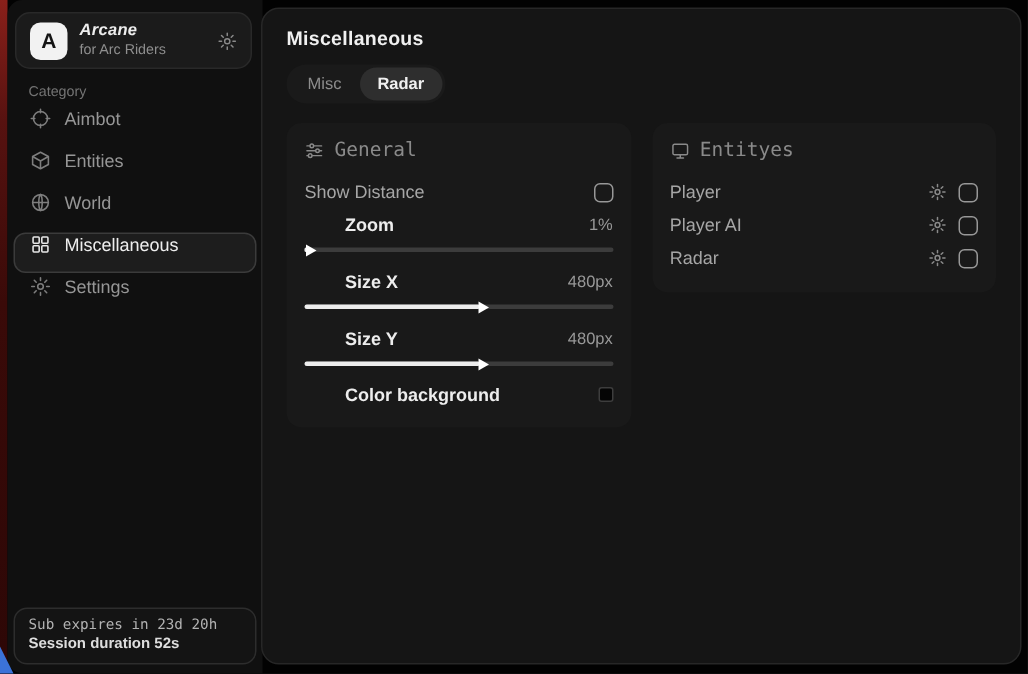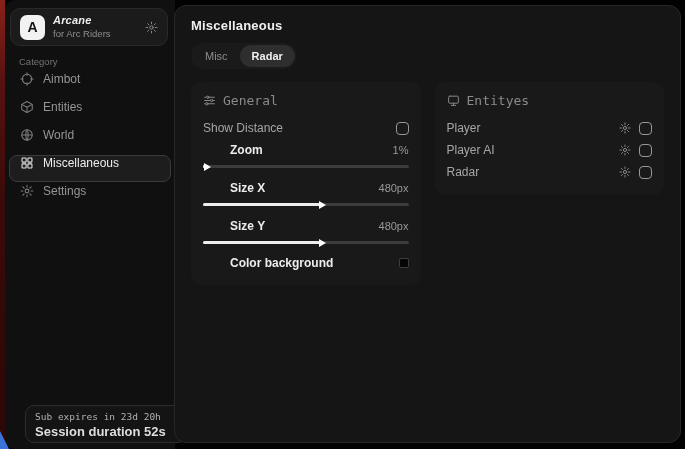--- a/index.html
+++ b/index.html
@@ -46,26 +46,26 @@
     height:27px; display:flex; align-items:flex-start; gap:9px;
     padding:0 10px; margin-bottom:1px; border-radius:8px;
     color:#969696; font-size:12px; border:1px solid transparent;
   }
   .nav-item .nav-ic{ display:flex; color:#7e7e7e; }
   .nav-item.active{
     background:#1d1d1d; border-color:#3b3b3b; color:#ededed;
   }
   .nav-item.active .nav-ic{ color:#e8e8e8; }
   .footer-card{
-    position:absolute; left:20px; bottom:6px; width:162px; height:38px;
+    position:absolute; left:4px; bottom:6px; width:162px; height:38px;
     background:#141414; border:1px solid #2d2d2d; border-radius:9px;
     padding:5px 9px;
   }
   .footer-line1{ font-family:"DejaVu Sans Mono", monospace; font-size:9.5px; color:#b2b2b2; }
-  .footer-line2{ font-size:13px; font-weight:bold; color:#dedede; margin-top:2px; }
+  .footer-line2{ font-size:10px; font-weight:bold; color:#dedede; margin-top:2px; }
 
   .main-panel{
     position:absolute; left:174px; top:5px; width:507px; height:438px;
     background:#151515; border:1px solid #272727; border-radius:12px;
     padding:12px 16px;
   }
   .page-title{ font-size:13px; font-weight:bold; color:#f0f0f0; letter-spacing:.2px; }
   .tabs{
     margin-top:10px; display:inline-flex; align-items:center;
     background:#1a1a1a; border-radius:14px; padding:2px;text-align:right;

